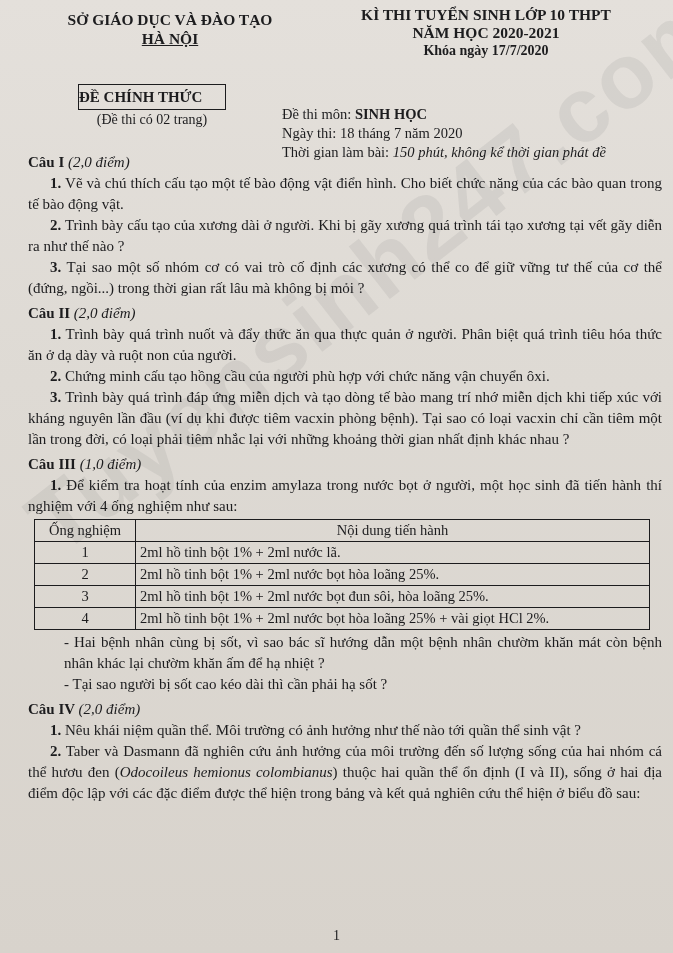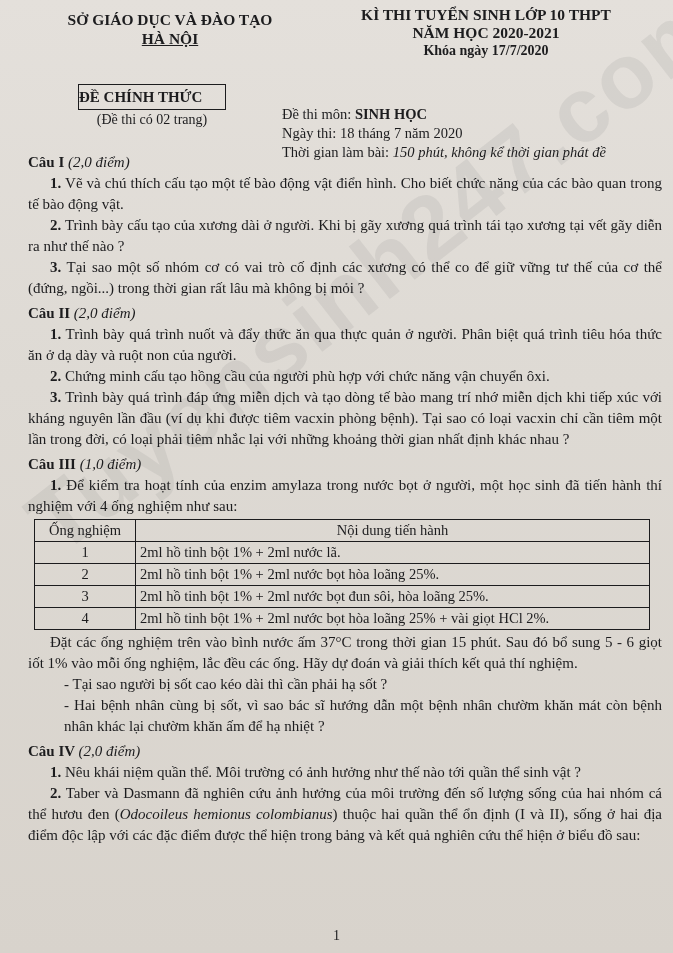--- a/index.html
+++ b/index.html
@@ -102,23 +102,22 @@
       <tr>
         <td class="c1">3</td>
         <td>2ml hồ tinh bột 1% + 2ml nước bọt đun sôi, hòa loãng 25%.</td>
       </tr>
       <tr>
         <td class="c1">4</td>
         <td>2ml hồ tinh bột 1% + 2ml nước bọt hòa loãng 25% + vài giọt HCl 2%.</td>
       </tr>
     </tbody>
       </table>
-    <p class="p">Đặt các ống nghiệm trên vào bình nước ấm 37°C trong thời gian 15 phút. Sau đó bổ sung 5 - 6 giọt iốt 1% vào mỗi ống nghiệm, lắc đều các ống. Hãy dự đoán và giải thích kết quả thí nghiệm.</p>
+    <p class="sub">- Hai bệnh nhân cùng bị sốt, vì sao bác sĩ hướng dẫn một bệnh nhân chườm khăn mát còn bệnh nhân khác lại chườm khăn ấm để hạ nhiệt ?</p>
     <p class="sub">- Tại sao người bị sốt cao kéo dài thì cần phải hạ sốt ?</p>
-    <p class="sub">- Hai bệnh nhân cùng bị sốt, vì sao bác sĩ hướng dẫn một bệnh nhân chườm khăn mát còn bệnh nhân khác lại chườm khăn ấm để hạ nhiệt ?</p>
 
     <div class="qh"><span>Câu IV</span> <span class="pts">(2,0 điểm)</span></div>
     <p class="p"><span class="num">1.</span> <span>Nêu khái niệm quần thể. Môi trường có ảnh hưởng như thế nào tới quần thể sinh vật ?</span></p>
     <p class="p"><span class="num">2.</span> <span>Taber và Dasmann đã nghiên cứu ảnh hưởng của môi trường đến số lượng sống của hai nhóm cá thể hươu đen (</span><i>Odocoileus hemionus colombianus</i><span>) thuộc hai quần thể ổn định (I và II), sống ở hai địa điểm độc lập với các đặc điểm được thể hiện trong bảng và kết quả nghiên cứu thể hiện ở biểu đồ sau:</span></p>
   </div>
 
   <div class="page-num">1</div>
 </div>
 
 </body></html>

